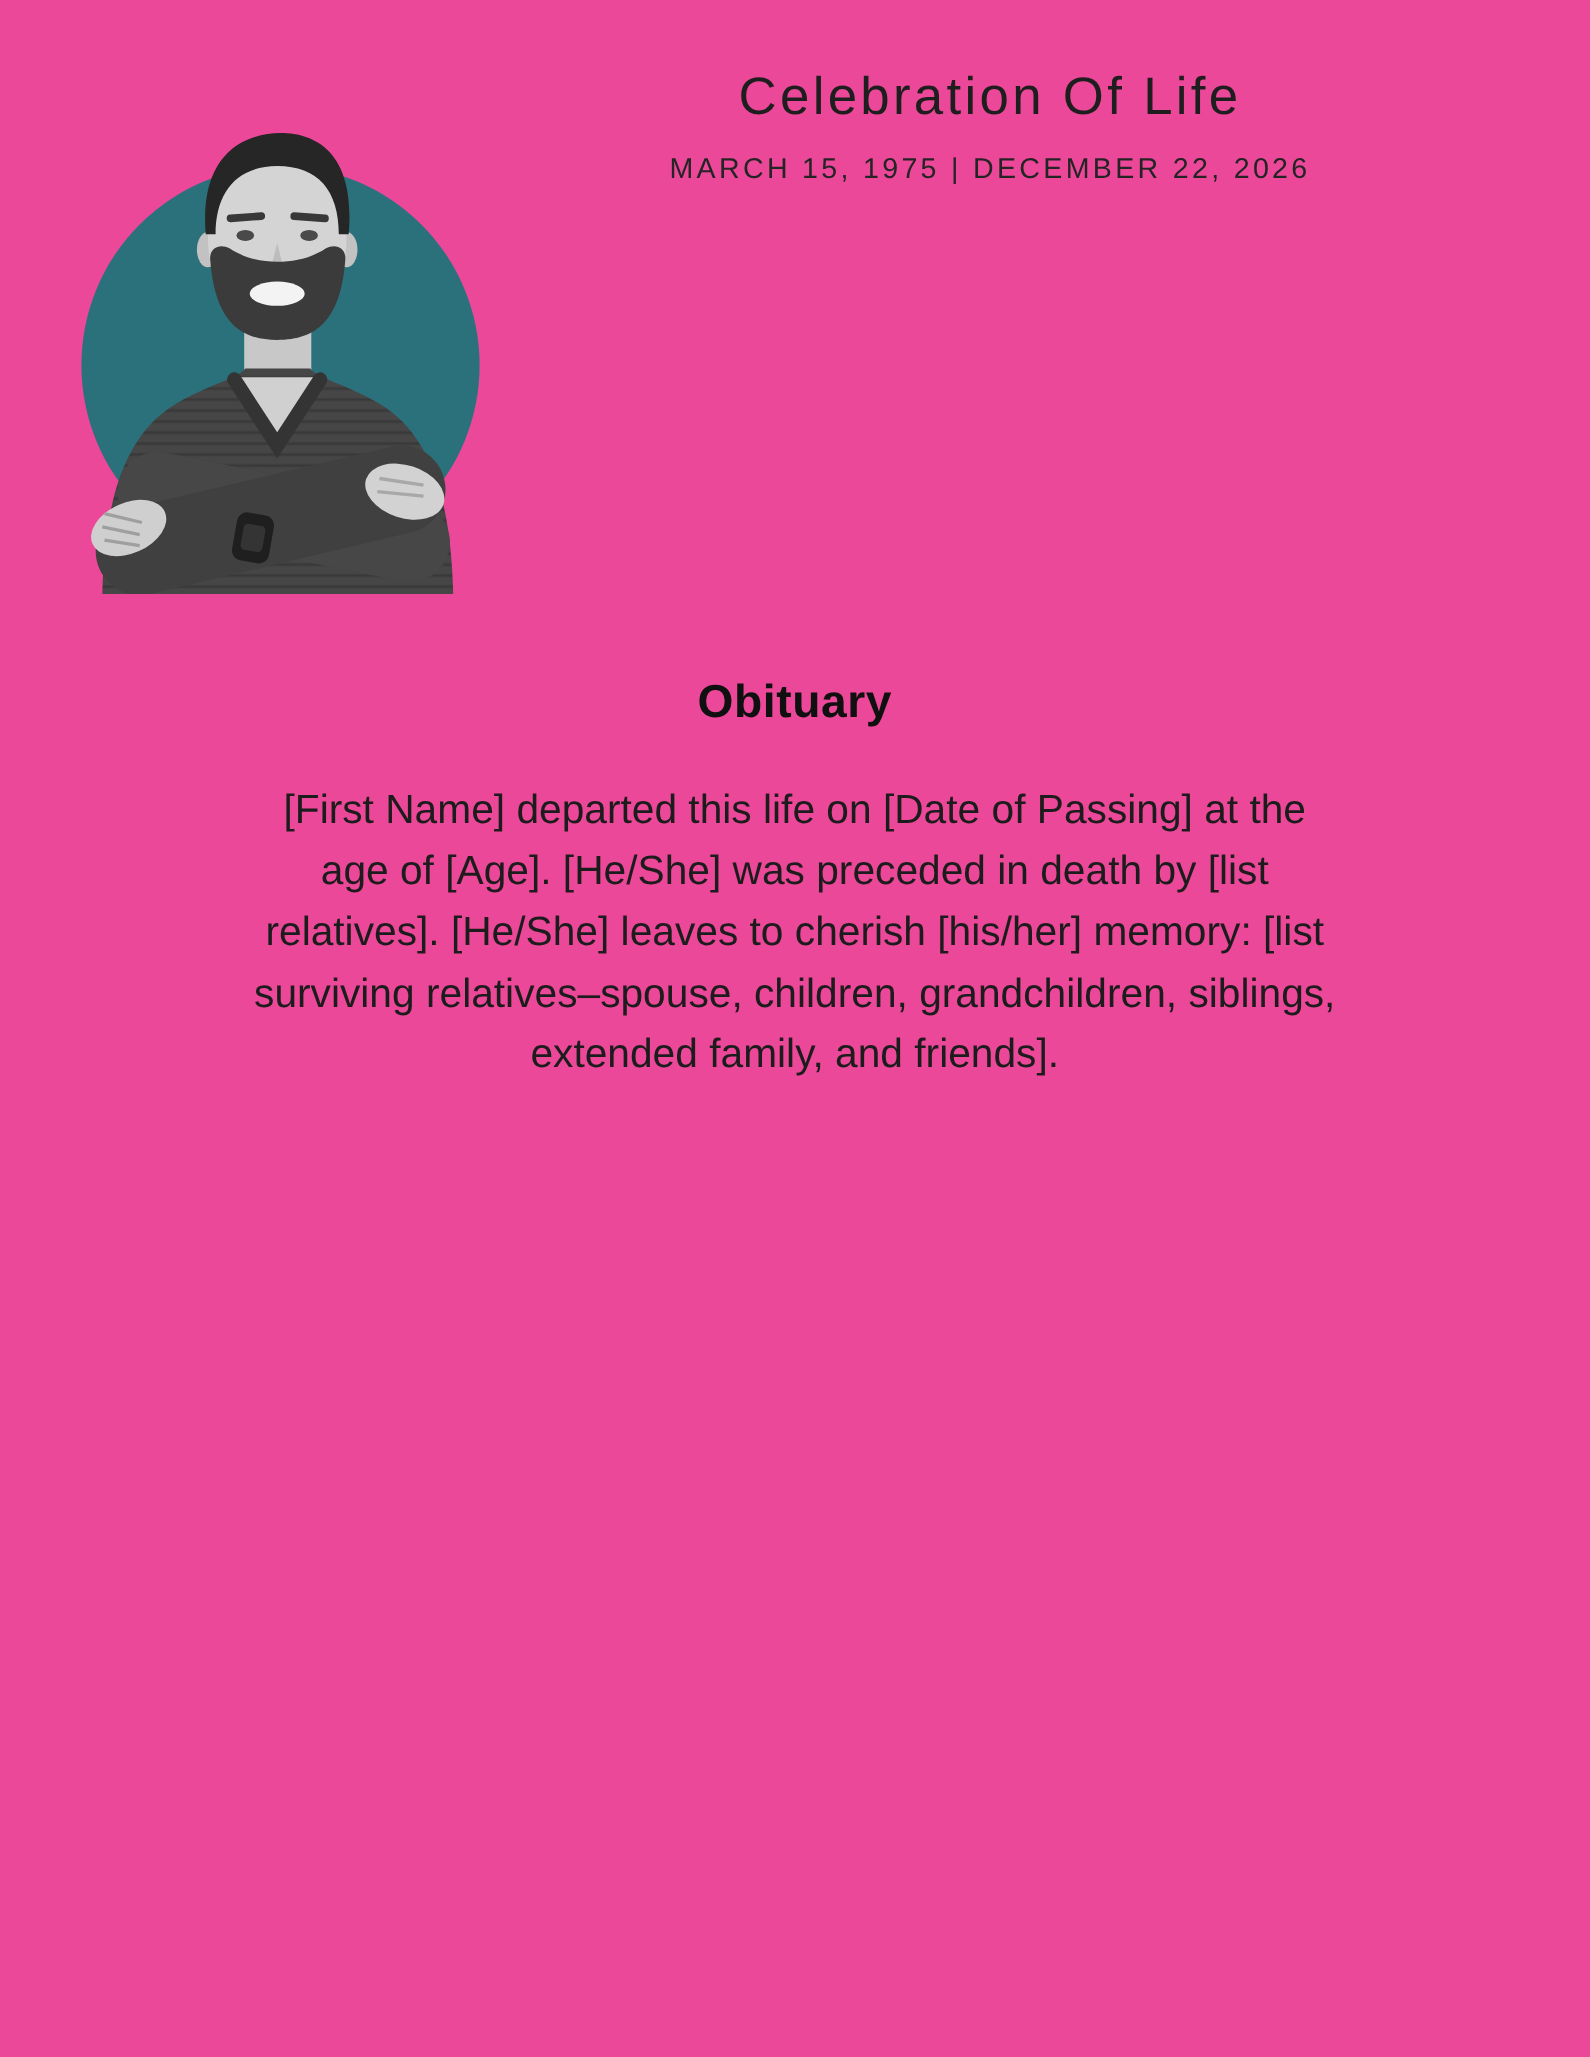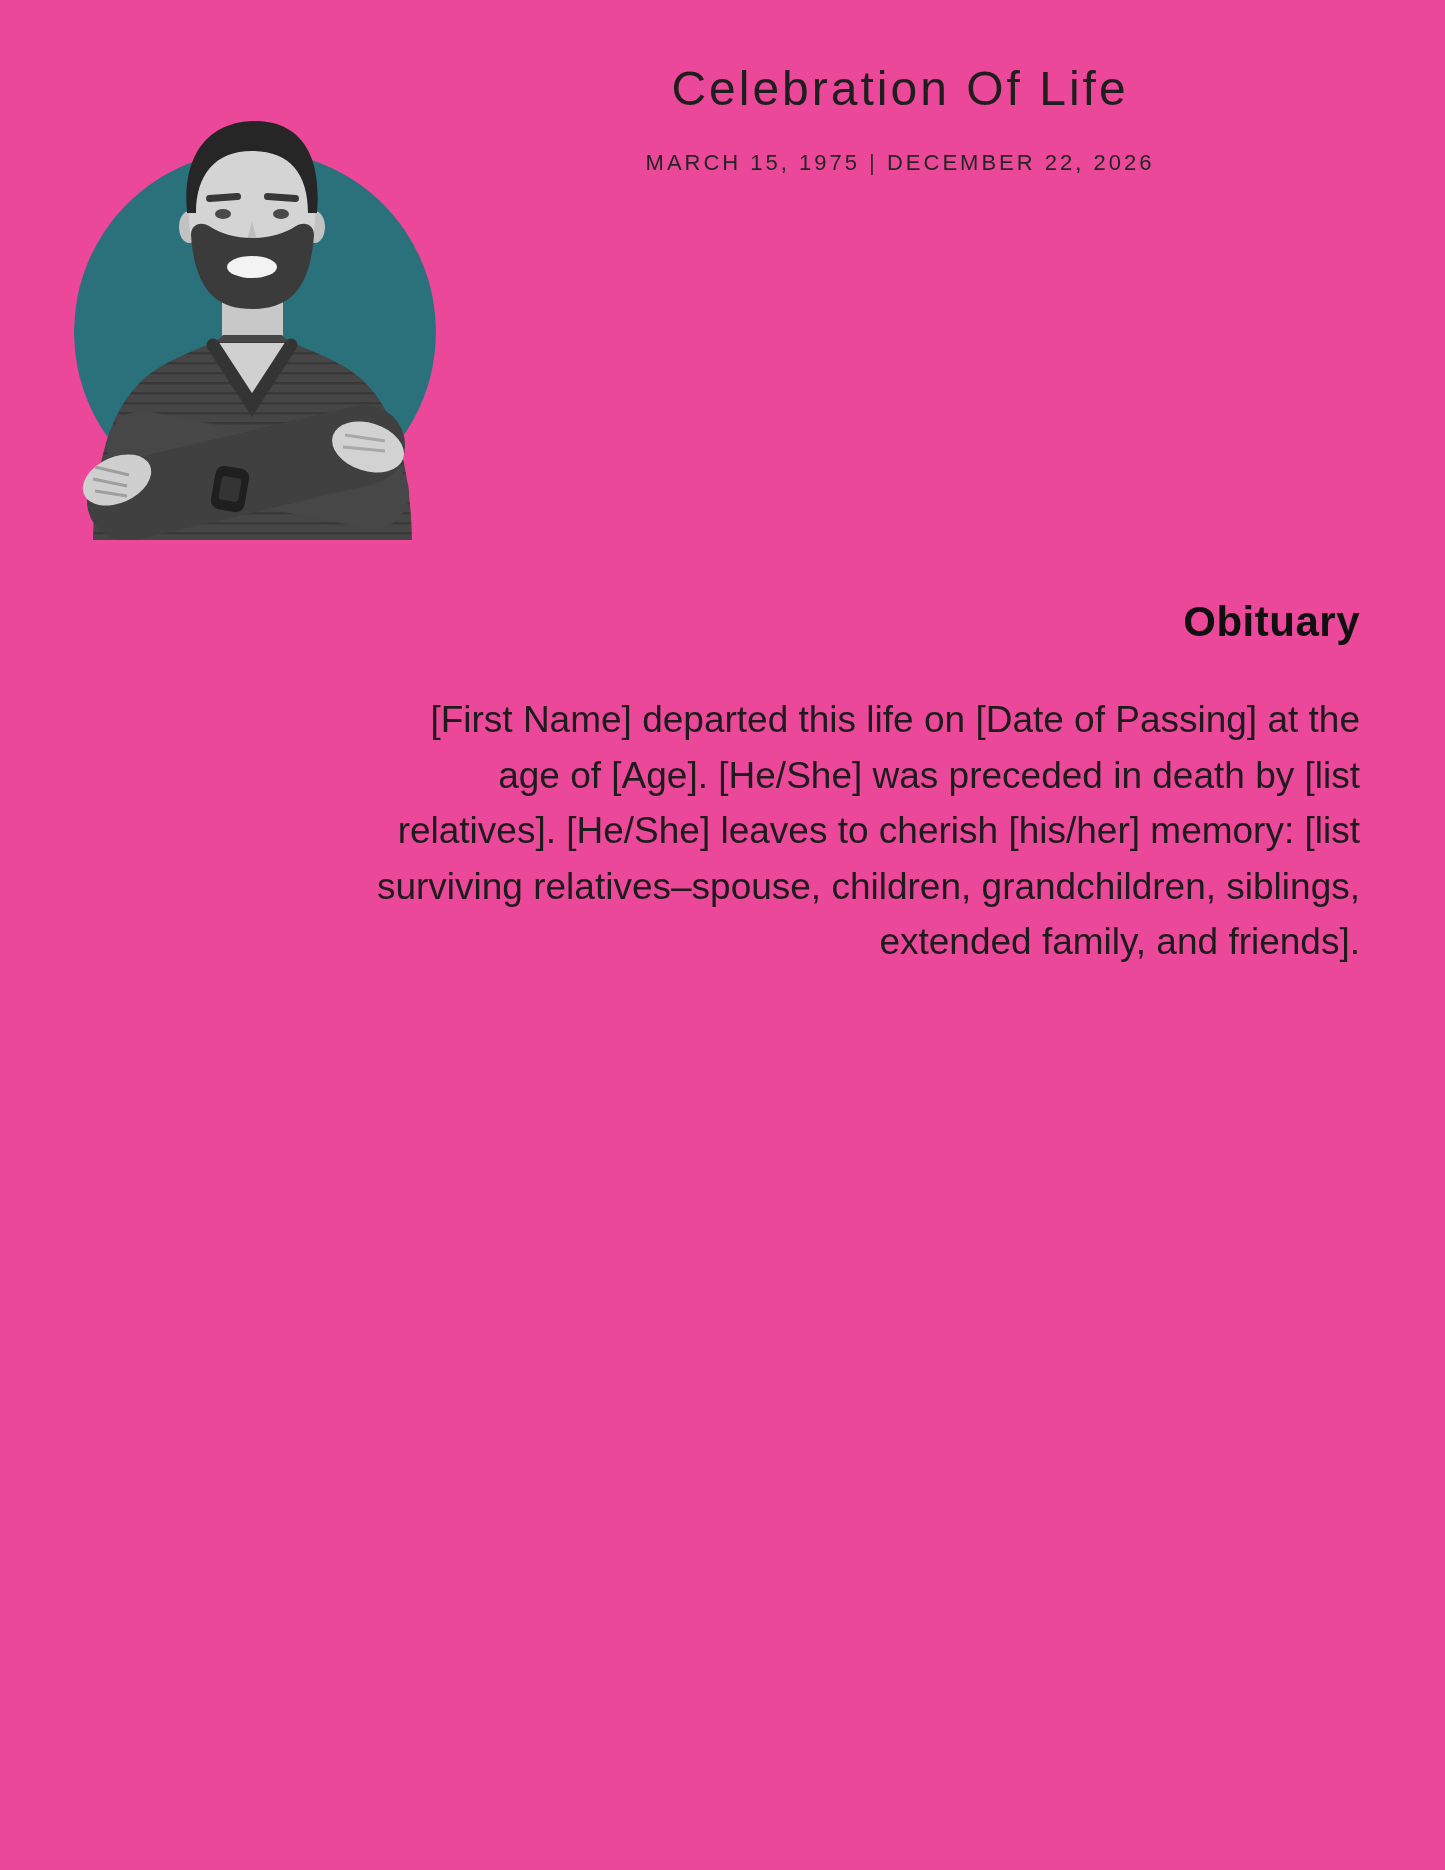--- a/index.html
+++ b/index.html
@@ -16,25 +16,25 @@
   .kicker {
     font-size:48px; font-weight:300; letter-spacing:3px; color:#1e1e1e;
     height:62px; line-height:62px; white-space:nowrap;
   }
   .name {
     font-family:"DejaVu Serif", serif; font-style:italic; font-weight:normal;
     font-size:138px; height:222px; line-height:222px; white-space:nowrap;
     color:#121212; letter-spacing:-2px; margin:0;
   }
   .dates {
-    font-size:22px; letter-spacing:3px; color:#242424;
-    height:42px; line-height:42px; margin-top:22px; white-space:nowrap;
+    font-size:26px; letter-spacing:3px; color:#242424;
+    height:42px; line-height:42px; margin-top:12px; white-space:nowrap;
   }
   
-  .content { position:absolute; left:85px; top:598px; width:1275px; text-align:right; }
+  .content { position:absolute; left:85px; top:614px; width:1275px; text-align:center; }
   .content h2 {
     font-size:42px; font-weight:bold; letter-spacing:0.5px;
     margin:0 0 46px 0; color:#101010;
   }
   .content p {
     font-size:37px; line-height:1.5; margin:0 0 55px 0;
     white-space:pre-line; color:#1c1c1c;
   }
   .content p:last-child { margin-bottom:0; }
 </style>

